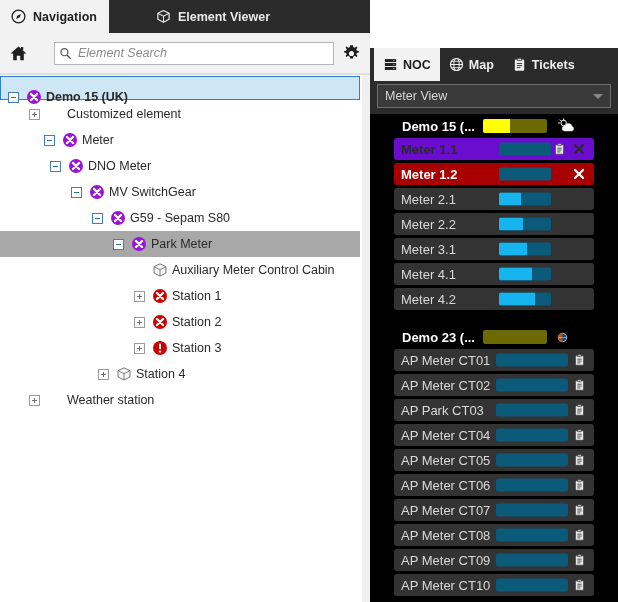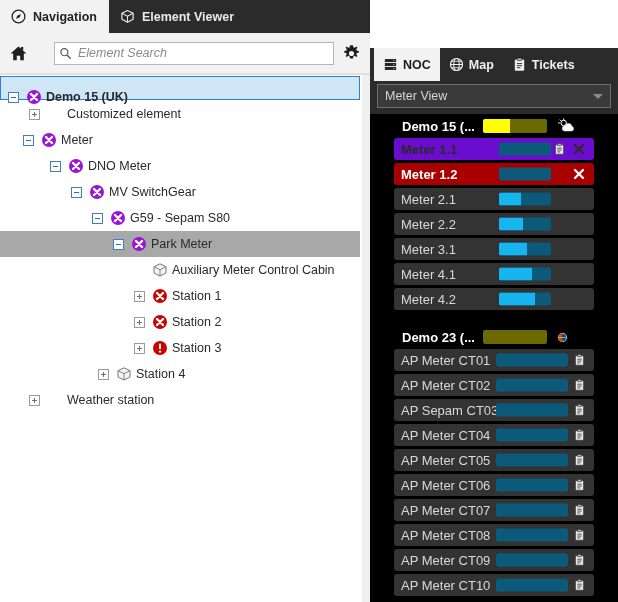--- a/index.html
+++ b/index.html
@@ -18,20 +18,21 @@
     width: 370px; height: 602px;
     background: #ffffff;
     flex: 0 0 370px;
   }
   .left-tabbar {
     height: 33px;
     background: #2b2b2b;
     display: flex;
     align-items: stretch;
     position: relative;
+    gap: 36px;
   }
   .tab {
     display: flex; align-items: center; gap: 6px;
     padding: 0 12px 0 10px;
     font-size: 12.5px; font-weight: bold;
     color: #e8e8e8;
     cursor: default;
     user-select: none;
   }
   .tab.active { background: #f2f2f2; color: #222222; }
@@ -288,21 +289,21 @@
             </div>
           </div>
           <div class="tnode">
             <div class="inner" style="padding-left: 29px;">
               <span class="toggle plus gray"></span>
               <span class="nicon"></span>
               <span class="nlabel">Customized element</span>
             </div>
           </div>
           <div class="tnode">
-            <div class="inner" style="padding-left: 23px;">
+            <div class="inner" style="padding-left: 44px;">
               <span class="toggle"></span>
               <span class="nicon">
                 <span style="display: flex; align-items: center; justify-content: center;">
                   <svg width="16" height="16" viewBox="0 0 16 16">
                     <circle cx="8" cy="8" r="7" fill="#9b13d6"></circle>
                     <path d="M5 5 L11 11 M11 5 L5 11" stroke="#fff" stroke-width="2.4" stroke-linecap="round"></path>
                   </svg>
                 </span>
               </span>
               <span class="nlabel">Meter</span>
@@ -628,21 +629,21 @@
                 <rect x="3" y="2.8" width="10" height="11.6" rx="1" fill="#e9e9e9" stroke="#333" stroke-width="0.8"></rect>
                 <rect x="5.6" y="1.3" width="4.8" height="2.6" rx="0.7" fill="#bdbdbd" stroke="#333" stroke-width="0.8"></rect>
                 <line x1="5.3" y1="7" x2="10.7" y2="7" stroke="#333" stroke-width="1"></line>
                 <line x1="5.3" y1="9.3" x2="10.7" y2="9.3" stroke="#333" stroke-width="1"></line>
                 <line x1="5.3" y1="11.6" x2="9" y2="11.6" stroke="#333" stroke-width="1"></line>
               </svg>
             </span>
           </span>
         </div>
         <div class="mrow">
-          <span class="mname">AP Sepam CT03</span>
+          <span class="mname">AP Park CT03</span>
           <div class="mbar" style="left: 102px; width: 72px;">
             <div class="mfill" style="width: 0%;"></div>
           </div>
           <span class="row-icon" style="right: 8px;">
             <span style="display: flex; align-items: center; justify-content: center;">
               <svg width="13" height="14" viewBox="0 0 16 16">
                 <rect x="3" y="2.8" width="10" height="11.6" rx="1" fill="#e9e9e9" stroke="#333" stroke-width="0.8"></rect>
                 <rect x="5.6" y="1.3" width="4.8" height="2.6" rx="0.7" fill="#bdbdbd" stroke="#333" stroke-width="0.8"></rect>
                 <line x1="5.3" y1="7" x2="10.7" y2="7" stroke="#333" stroke-width="1"></line>
                 <line x1="5.3" y1="9.3" x2="10.7" y2="9.3" stroke="#333" stroke-width="1"></line>

